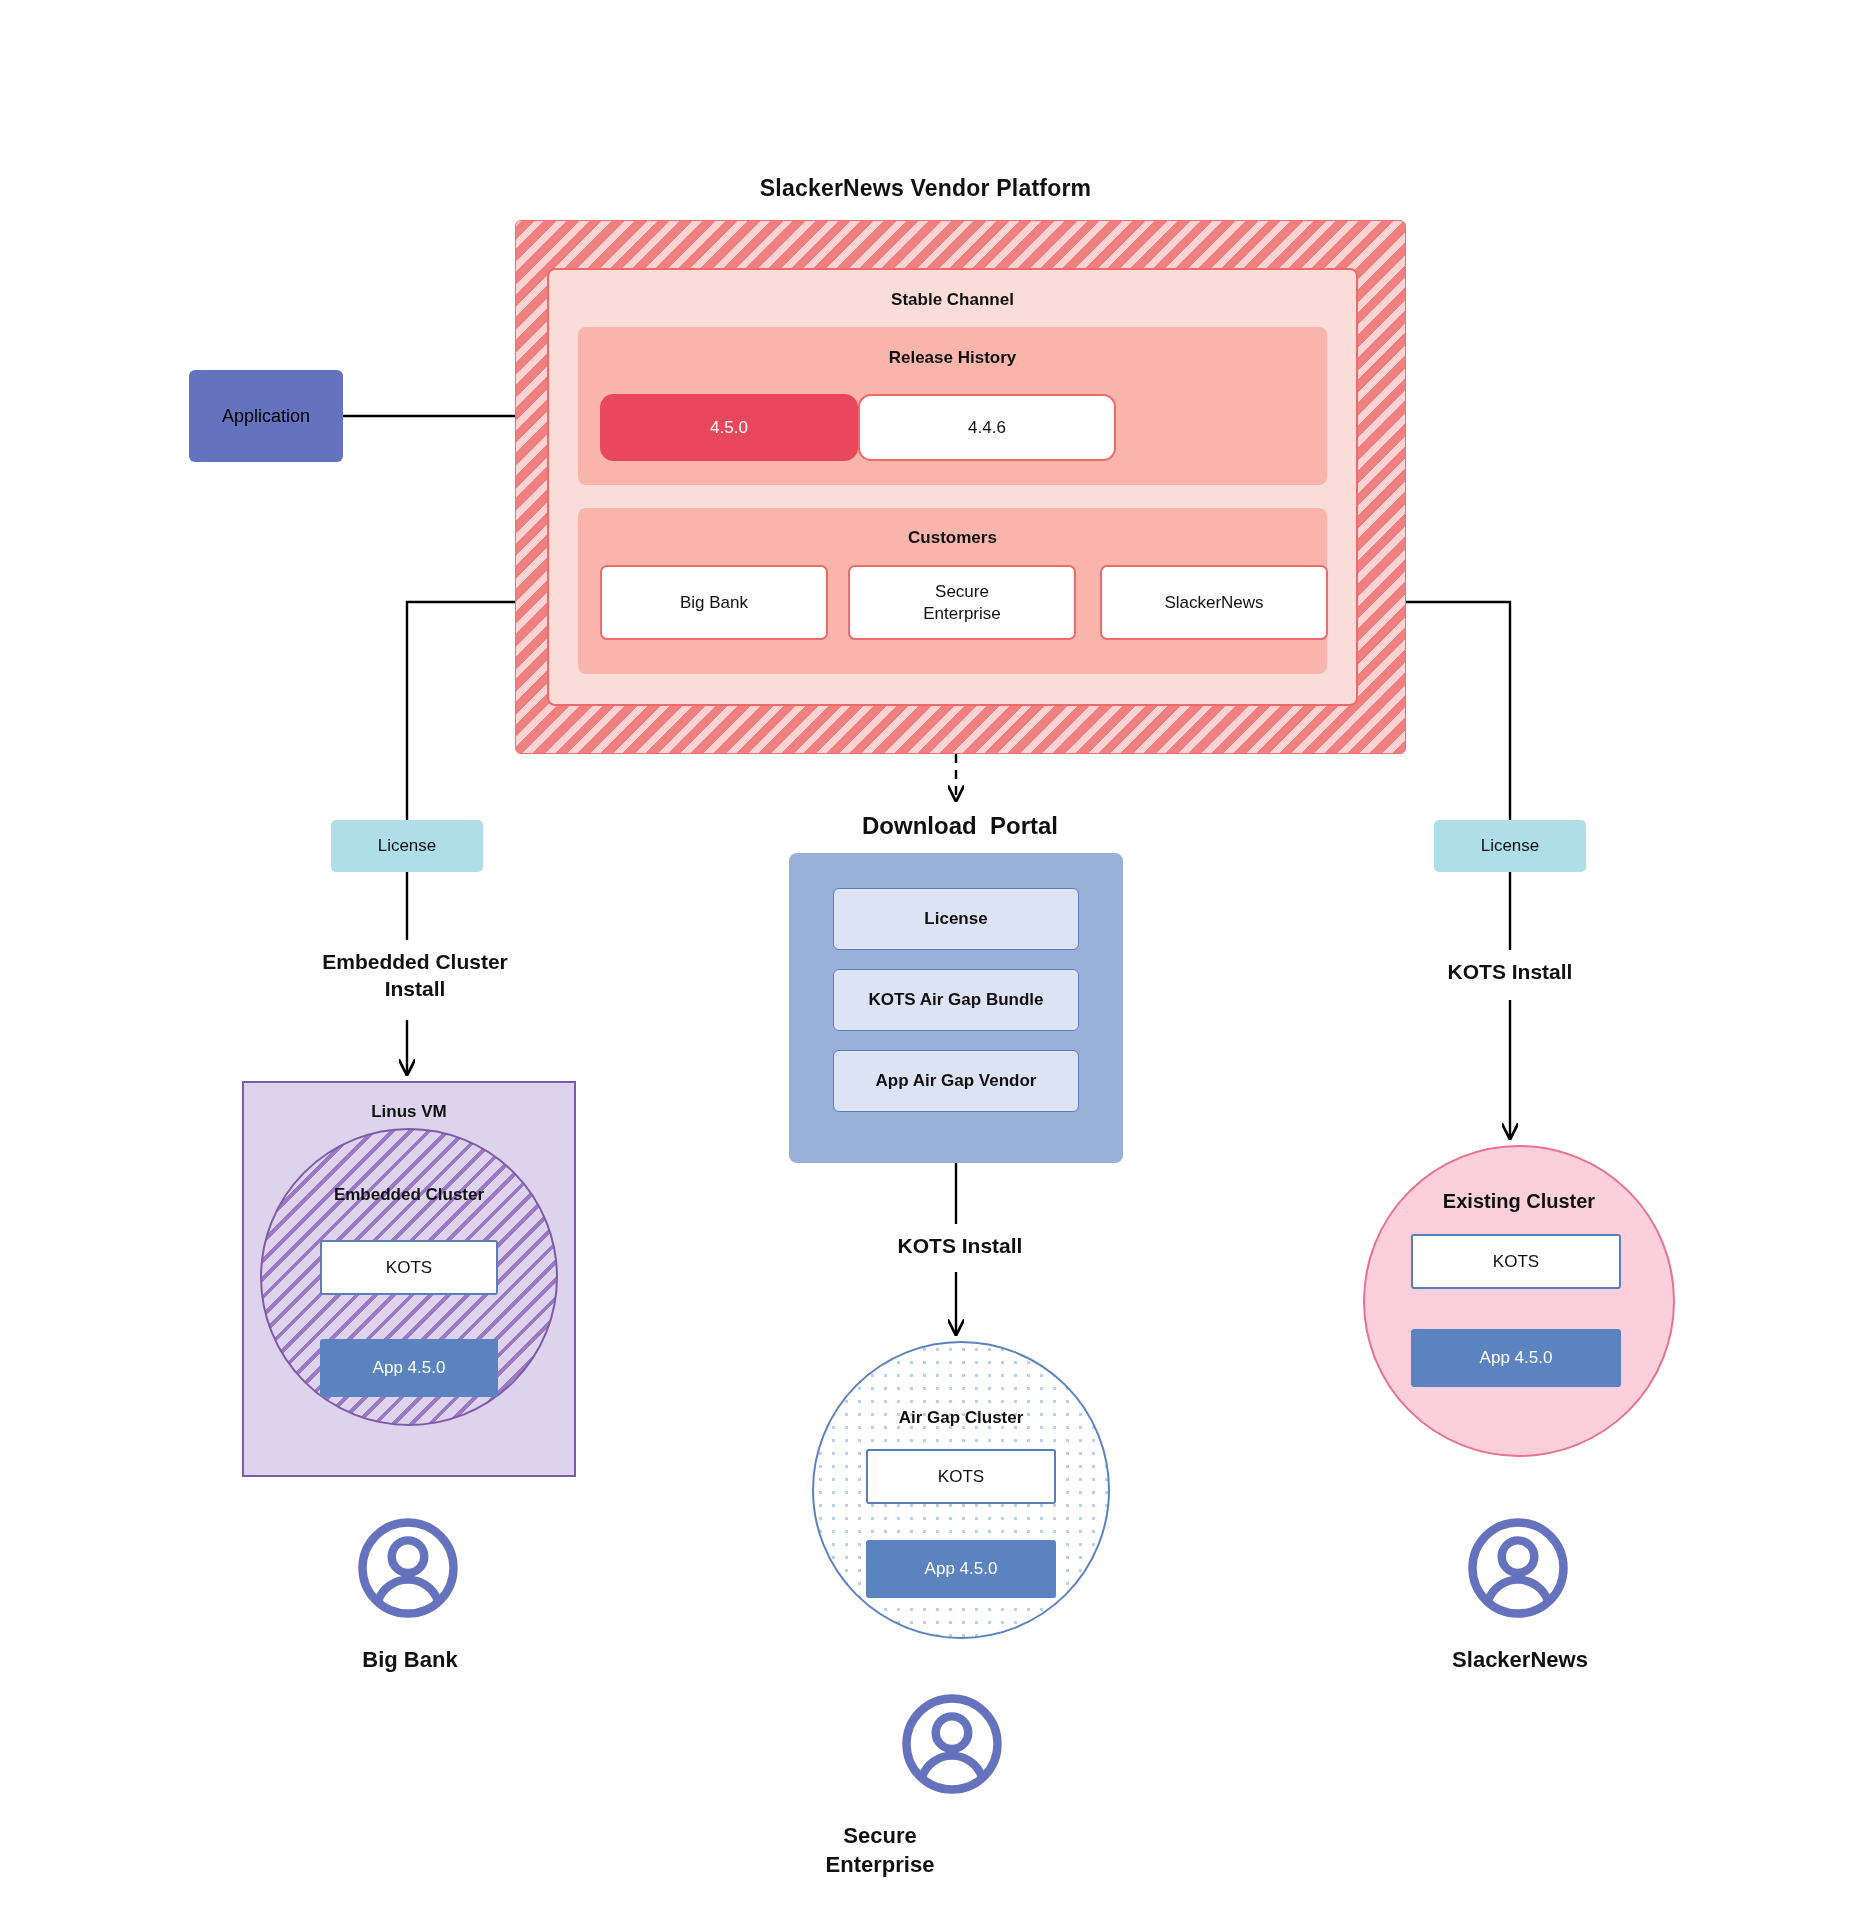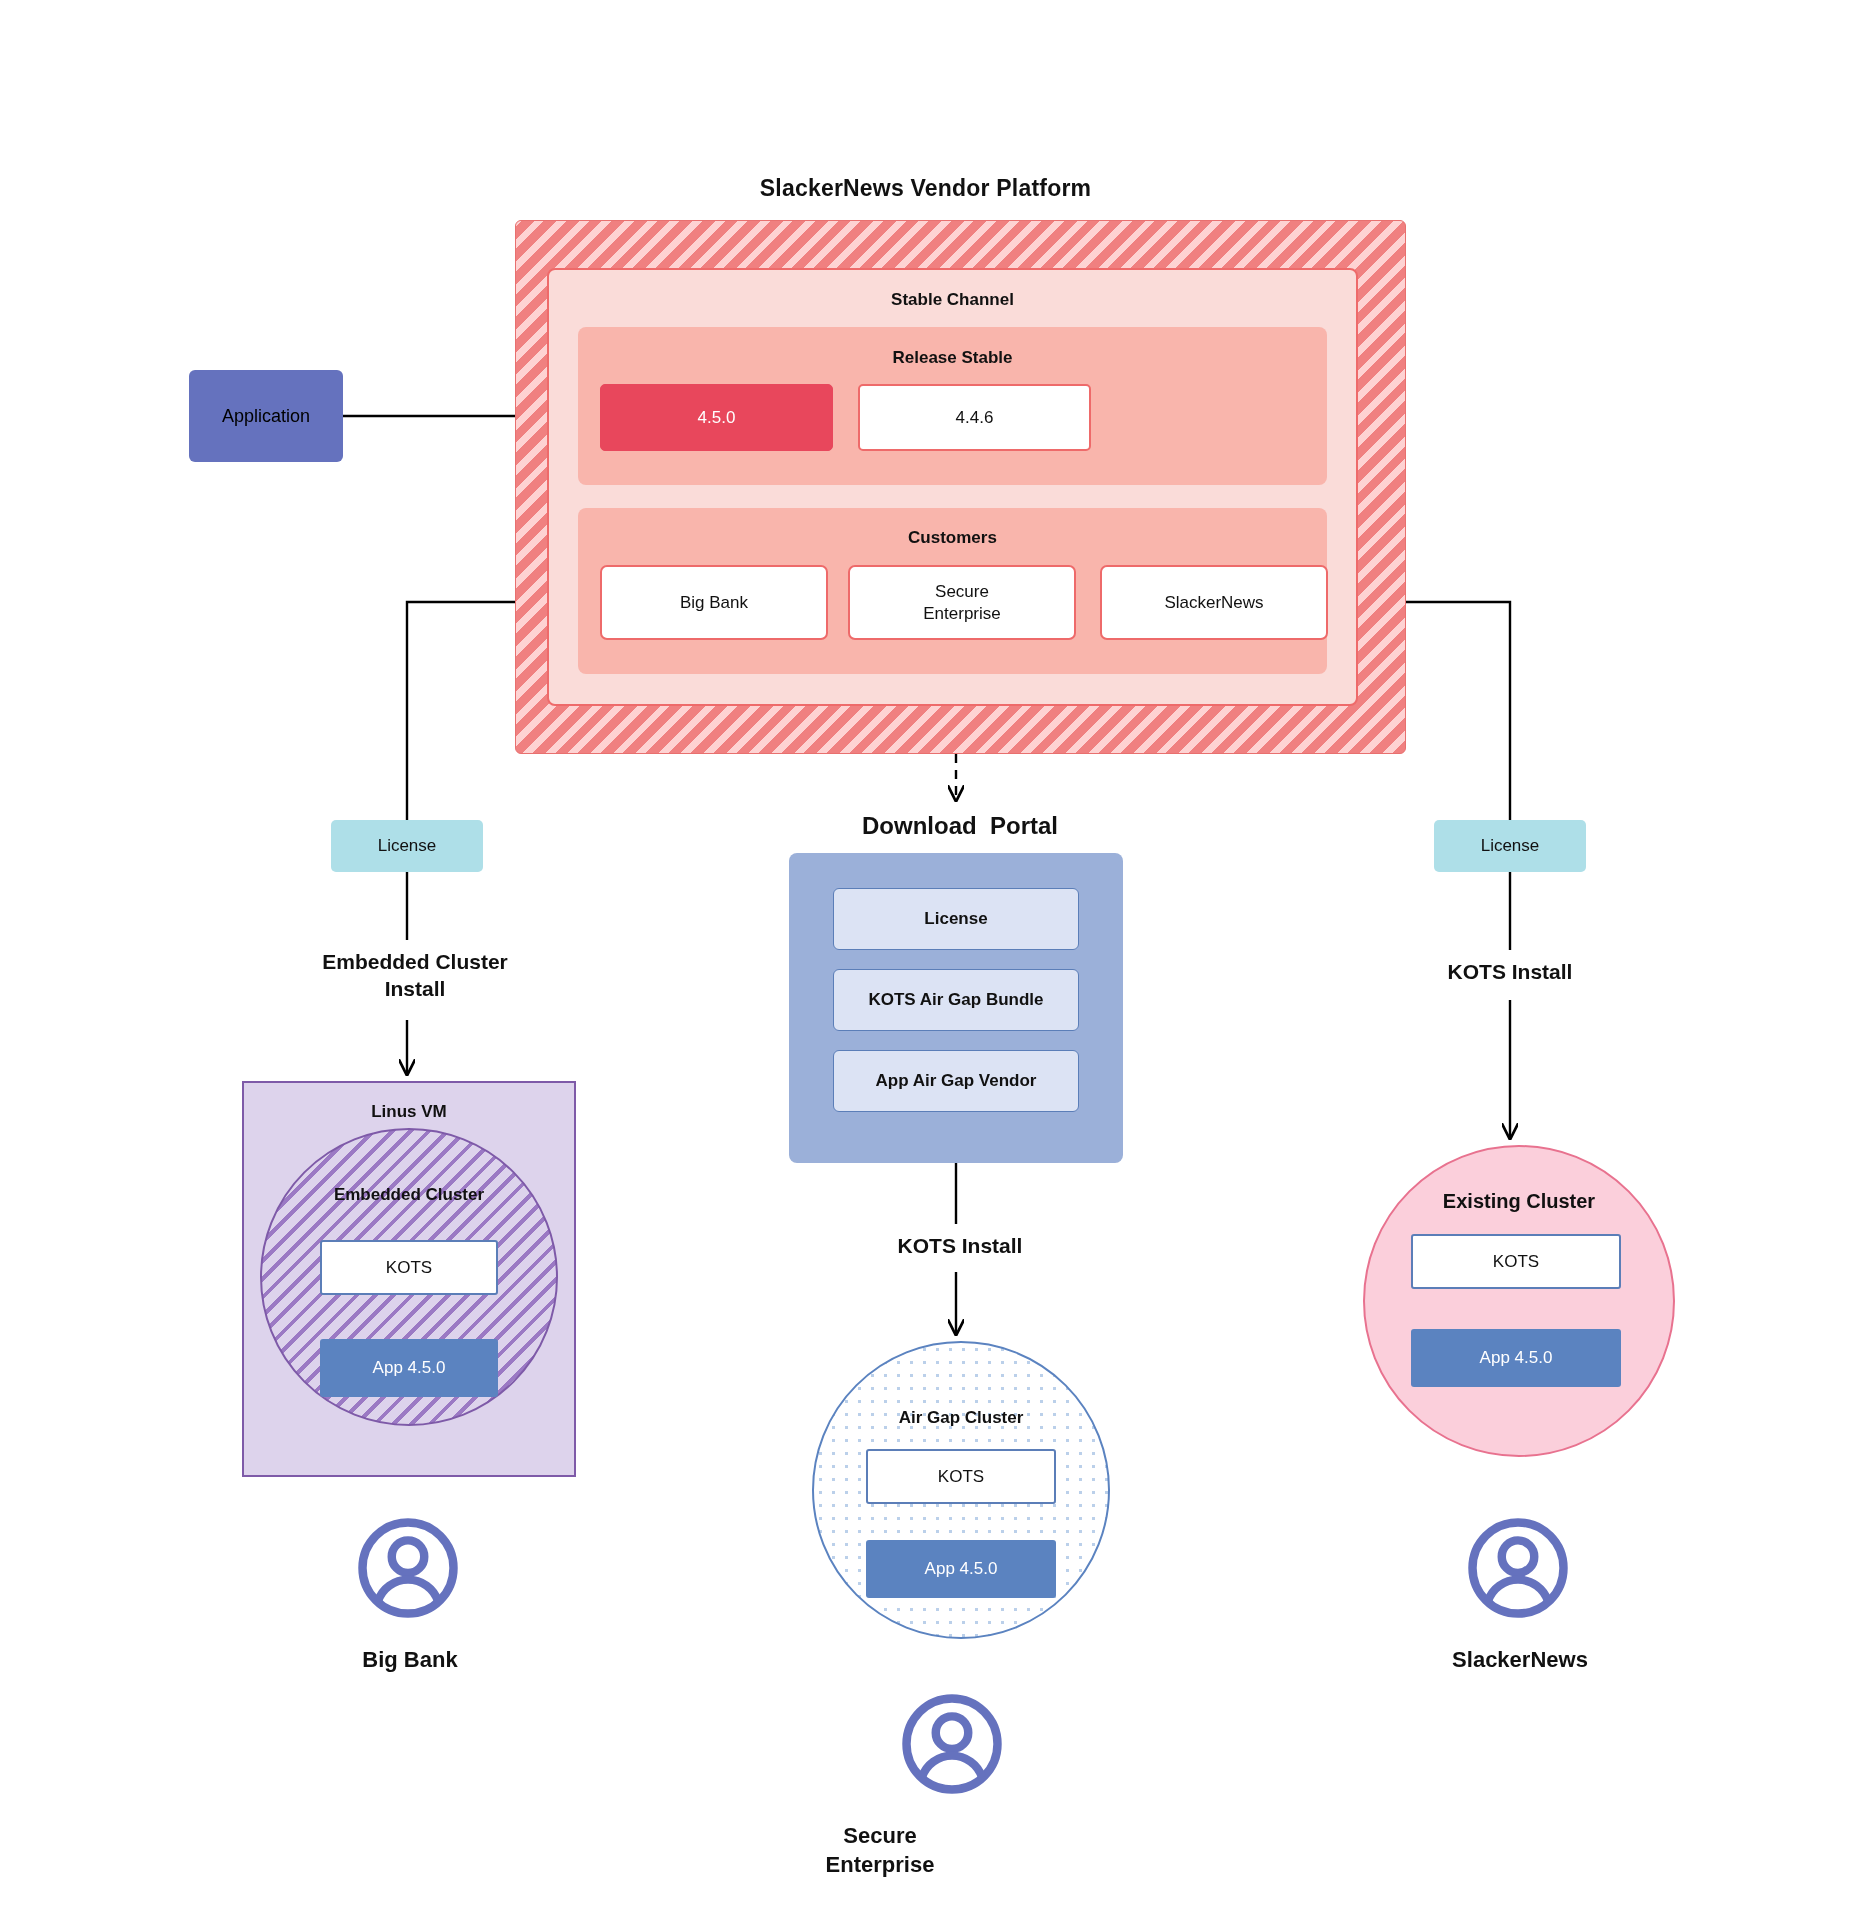--- a/index.html
+++ b/index.html
@@ -26,21 +26,21 @@
   #stable-channel-box{
     left:547px;top:268px;width:811px;height:438px;border-radius:8px;
     background:#FADCD9;border:2px solid #EE6A6A;
   }
   #stable-channel-label{left:547px;top:290px;width:811px;font-size:17px;font-weight:600;}
   #release-history-box{
     left:578px;top:327px;width:749px;height:158px;border-radius:8px;background:#F9B5AC;
   }
   #release-history-label{left:578px;top:348px;width:749px;font-size:17px;font-weight:600;}
   .release-card{
-    top:384px;width:233px;height:67px;border-radius:5px;font-size:17px;
+    top:394px;width:258px;height:67px;border-radius:13px;font-size:17px;
   }
   #release-card-0{left:600px;background:#E8475C;border:1px solid #E8475C;color:#ffffff;}
   #release-card-1{left:858px;background:#ffffff;border:2px solid #EE6A6A;color:#111;}
 
   #customers-box{
     left:578px;top:508px;width:749px;height:166px;border-radius:8px;background:#F9B5AC;
   }
   #customers-label{left:578px;top:528px;width:749px;font-size:17px;font-weight:600;}
   .customer-card{
     top:565px;height:75px;border-radius:7px;background:#ffffff;border:2px solid #EE6A6A;
@@ -165,21 +165,21 @@
 </svg>
 
 <div class="abs ctr" id="platform-title">SlackerNews Vendor Platform</div>
 
 <div class="abs" id="vendor-platform-box"></div>
 
 <div class="abs" id="stable-channel-box"></div>
 <div class="abs ctr" id="stable-channel-label">Stable Channel</div>
 
 <div class="abs" id="release-history-box"></div>
-<div class="abs ctr" id="release-history-label">Release Stable</div>
+<div class="abs ctr" id="release-history-label">Release History</div>
 
 <div class="abs ctr release-card" id="release-card-0">4.5.0</div>
 <div class="abs ctr release-card" id="release-card-1">4.4.6</div>
 
 <div class="abs" id="customers-box"></div>
 <div class="abs ctr" id="customers-label">Customers</div>
 
 <div class="abs ctr customer-card" id="customer-card-0">Big Bank</div>
 <div class="abs ctr customer-card" id="customer-card-1" style="white-space: pre-line;">Secure
 Enterprise</div>

